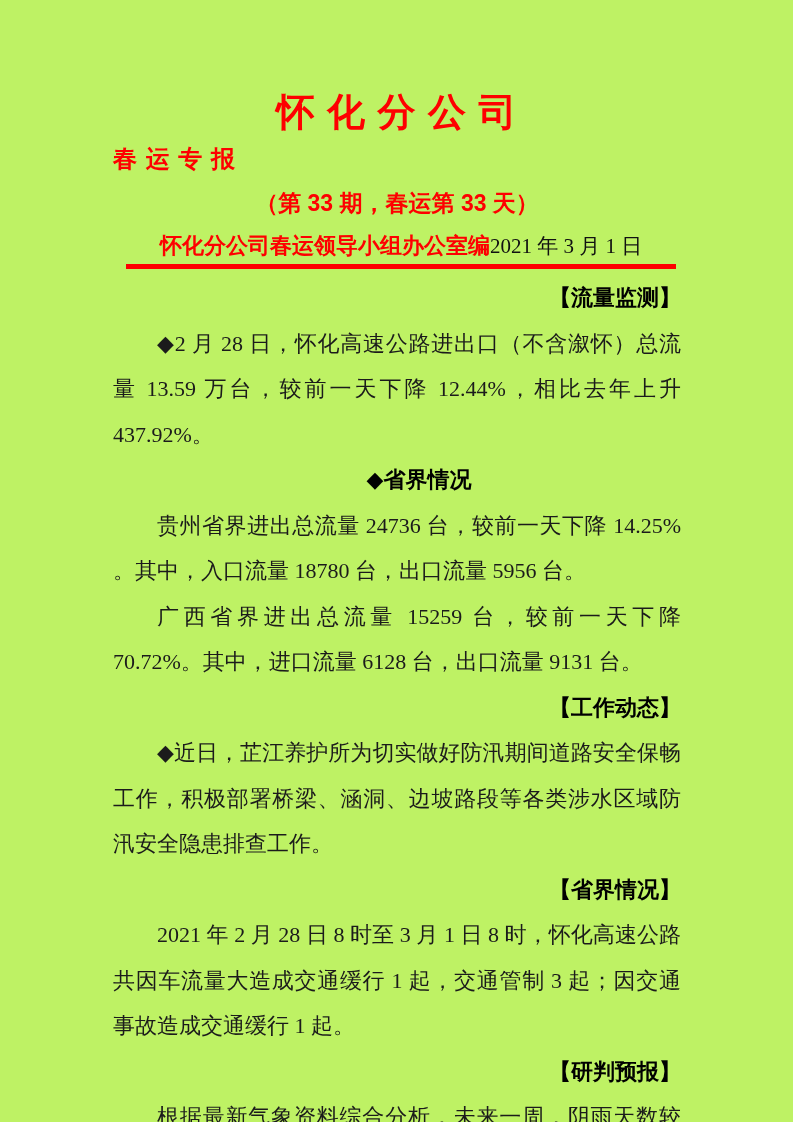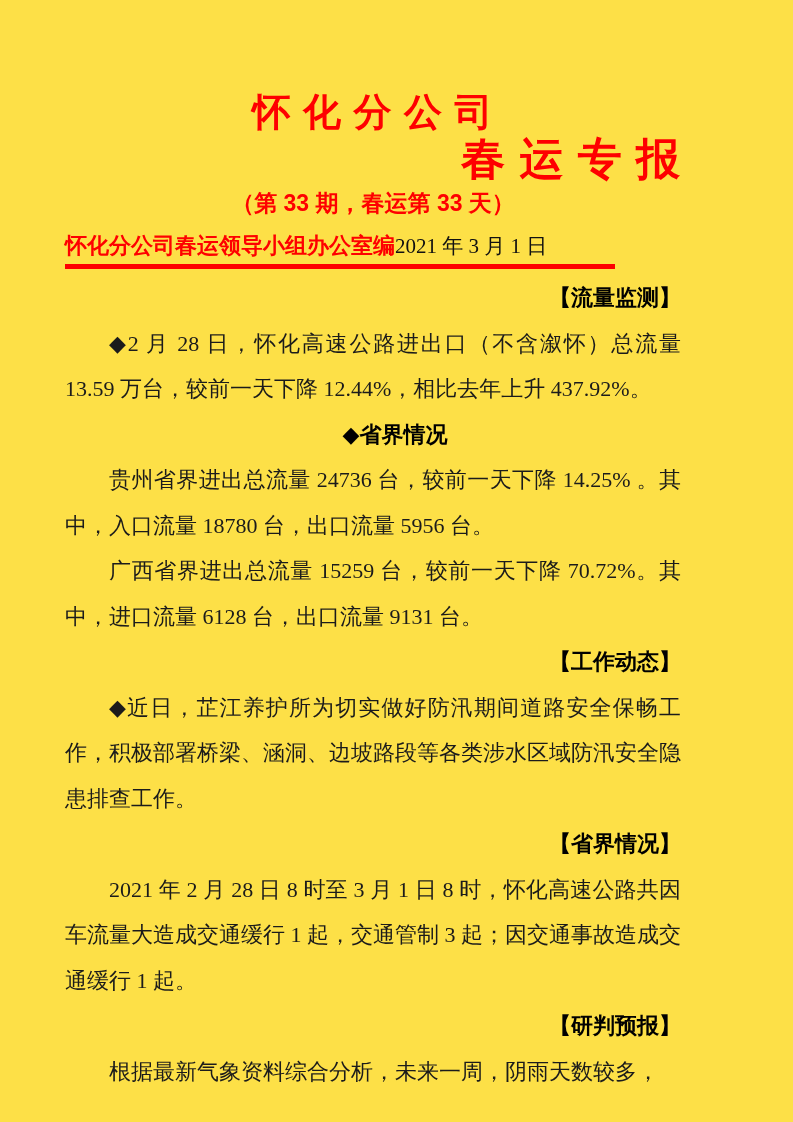--- a/index.html
+++ b/index.html
@@ -1,39 +1,39 @@
 <!DOCTYPE html>
 <html lang="zh" style="--accent: #fe0000;"><head>
 <meta charset="utf-8">
 <title>春运专报</title>
 <style>
   html,body{margin:0;padding:0;background:#ffffff;}
   .page{
-    width:793px;height:1122px;background:#fde047;box-sizing:border-box;
-    padding:88px 112px 0 65px;margin:0 auto;position:relative;overflow:hidden;
+    width:793px;height:1122px;background:#bef264;box-sizing:border-box;
+    padding:88px 112px 0 113px;margin:0 auto;position:relative;overflow:hidden;
     font-family:"Liberation Serif","DejaVu Serif",serif;color:#1b1b1b;
   }
   .title-line1{
     font-family:"Liberation Sans","DejaVu Sans",sans-serif;font-weight:700;
     color:var(--accent,#fe0000);text-align:center;font-size:38px;line-height:48px;
     letter-spacing:1px;white-space:pre;
   }
   .title-line2{
     font-family:"Liberation Sans","DejaVu Sans",sans-serif;font-weight:700;
-    color:var(--accent,#fe0000);text-align:right;font-size:44px;line-height:46px;
+    color:var(--accent,#fe0000);text-align:left;font-size:24px;line-height:46px;
     letter-spacing:1px;white-space:pre;
   }
   .subtitle{
     font-family:"Liberation Sans","DejaVu Sans",sans-serif;font-weight:700;
     color:var(--accent,#fe0000);text-align:center;font-size:23px;line-height:33px;
     margin-top:5px;white-space:pre;
   }
   .masthead{
-    width:550px;display:flex;justify-content:flex-start;align-items:flex-end;
-    margin-top:12px;padding-bottom:4px;border-bottom:5px solid var(--accent,#fe0000);
+    width:550px;display:flex;justify-content:center;align-items:flex-end;
+    margin-top:12px;padding-bottom:4px;border-bottom:5px solid var(--accent,#fe0000);margin-left:13px;
   }
   .masthead-editor{
     font-family:"Liberation Sans","DejaVu Sans",sans-serif;font-weight:700;
     color:var(--accent,#fe0000);font-size:22px;line-height:28px;
   }
   .masthead-date{
     font-family:"Liberation Serif","DejaVu Serif",serif;color:#111111;
     font-size:21px;line-height:28px;
   }
   .doc-body{

